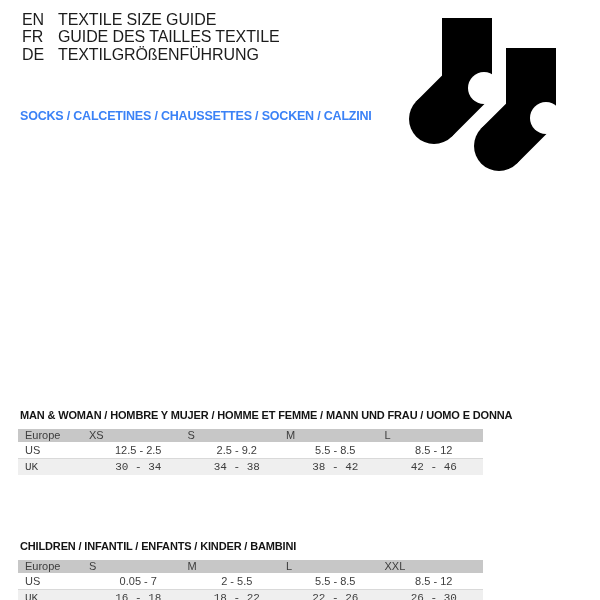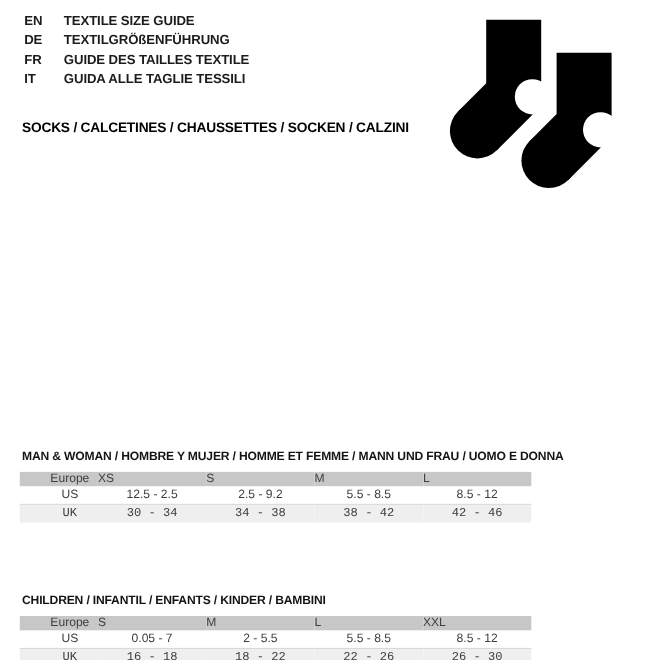--- a/index.html
+++ b/index.html
@@ -8,33 +8,33 @@
     position:relative;
     background:#ffffff;
     font-family:"Liberation Sans", sans-serif;
     overflow:hidden;
   }
 
   
   .lang-block { position:absolute; left:22px; top:11px; }
   .lang-row {
     line-height:17.3px;
-    font-size:12px;
-    font-weight:700;
+    font-size:16px;
+    font-weight:400;
     letter-spacing:-0.1px;
     color:#1c1c1c;
     white-space:nowrap;
   }
   .lang-code { display:inline-block; width:36px; }
 
   
   .category {
     position:absolute; left:20px; top:109px;
     font-size:12.5px; font-weight:700; letter-spacing:-0.2px;
-    color:#000000; white-space:nowrap;
+    color:#3b82f6; white-space:nowrap;
   }
 
   
   .icon-socks { position:absolute; left:403px; top:8px; }
 
   
   .size-block { position:absolute; left:18px; width:465px; }
   .size-block.first  { top:409px; }
   .size-block.second { top:540px; }
   .table-title {
@@ -48,39 +48,36 @@
   table.size-table th {
     background:var(--header-bg, #c7c7c7);
     font-weight:400; font-size:11px; color:var(--text-col, #3d3d3d);
     text-align:left; height:13px; line-height:13px;
   }
   table.size-table td {
     font-size:11px; color:var(--text-col, #3d3d3d);
     text-align:center; height:16px; line-height:16px;
   }
   table.size-table th.first,
-  table.size-table td.first { text-align:center; padding-left:20px; }
+  table.size-table td.first { text-align:left; padding-left:7px; }
   table.size-table tr.row-us td { border-bottom:1px solid var(--divider-col, #d9d9d9); }
   table.size-table tr.row-uk td { background:var(--alt-row-bg, #efefef);font-family:Liberation Mono, monospace; }
 </style>
 </head>
 <body>
 
 <div class="lang-block">
   <div class="lang-row">
     <span class="lang-code">EN</span><span class="lang-label">TEXTILE SIZE GUIDE</span>
   </div>
   <div class="lang-row">
-    <span class="lang-code">DE</span><span class="lang-label">TEXTILGRÖßENFÜHRUNG</span>
-  </div>
-  <div class="lang-row">
     <span class="lang-code">FR</span><span class="lang-label">GUIDE DES TAILLES TEXTILE</span>
   </div>
   <div class="lang-row">
-    <span class="lang-code">IT</span><span class="lang-label">GUIDA ALLE TAGLIE TESSILI</span>
+    <span class="lang-code">DE</span><span class="lang-label">TEXTILGRÖßENFÜHRUNG</span>
   </div>
 </div>
 
 <div class="category">SOCKS / CALCETINES / CHAUSSETTES / SOCKEN / CALZINI</div>
 
 <svg class="icon-socks" width="162" height="175" viewBox="0 0 162 175" xmlns="http://www.w3.org/2000/svg">
 
   <path d="M64 10 L64 78 L31 111" fill="none" stroke="#000000" stroke-width="50" stroke-linejoin="round"></path>
   <circle cx="31" cy="111" r="25" fill="#000000"></circle>
   <circle cx="81" cy="80" r="16" fill="#ffffff"></circle>

